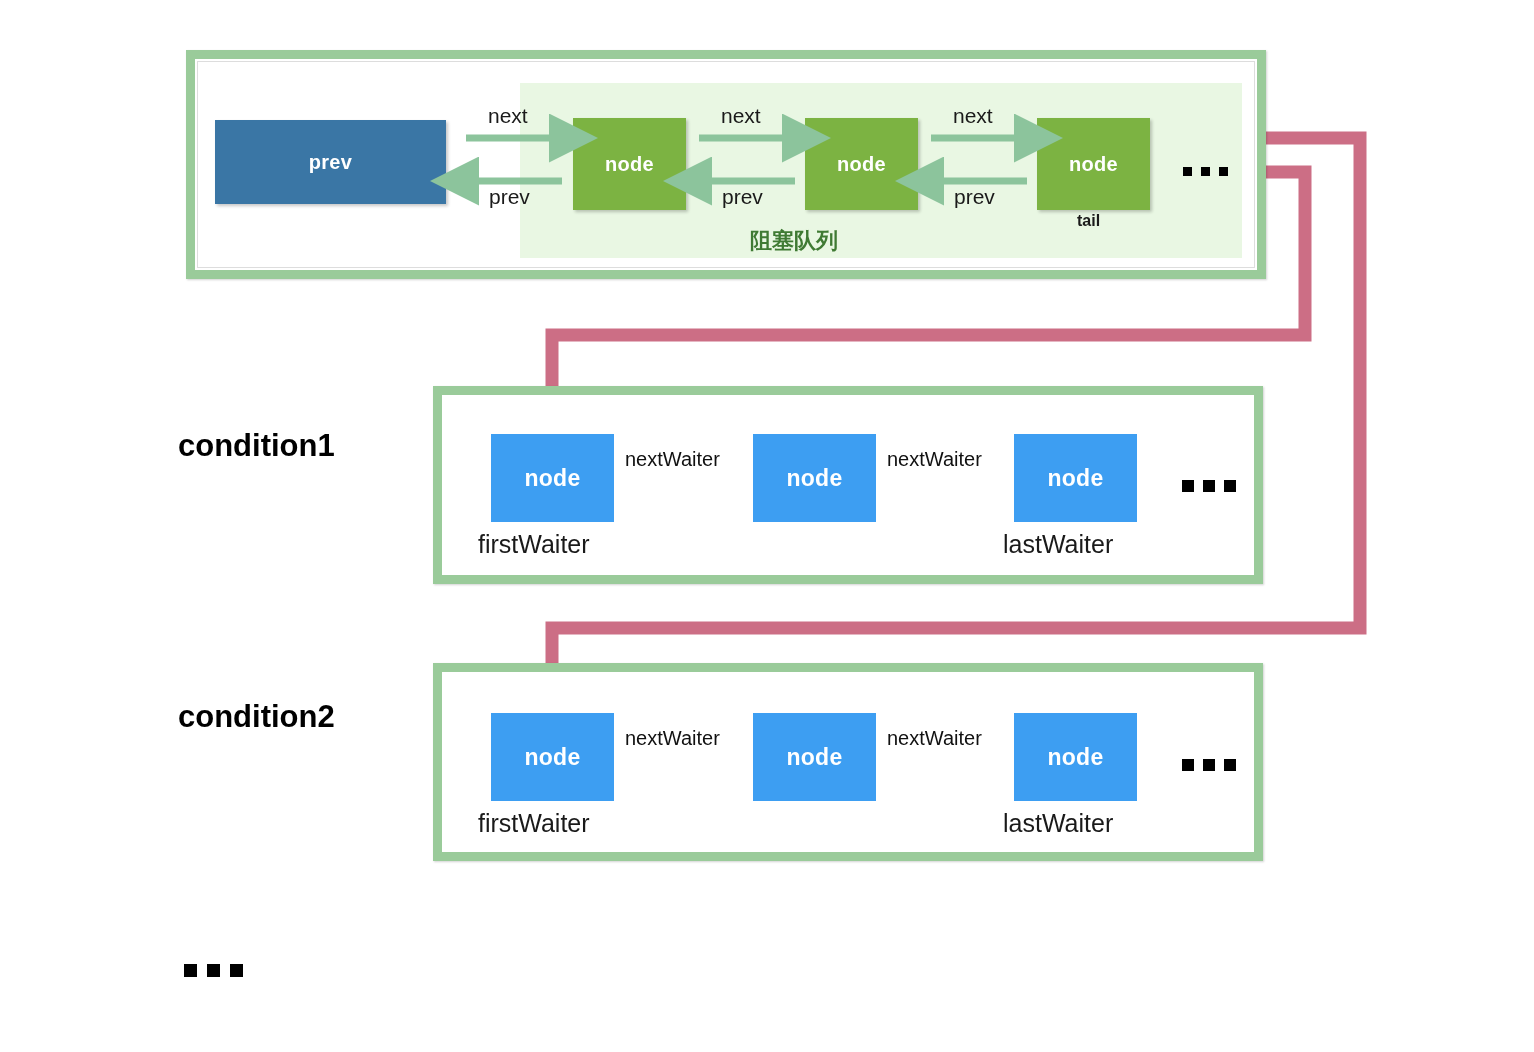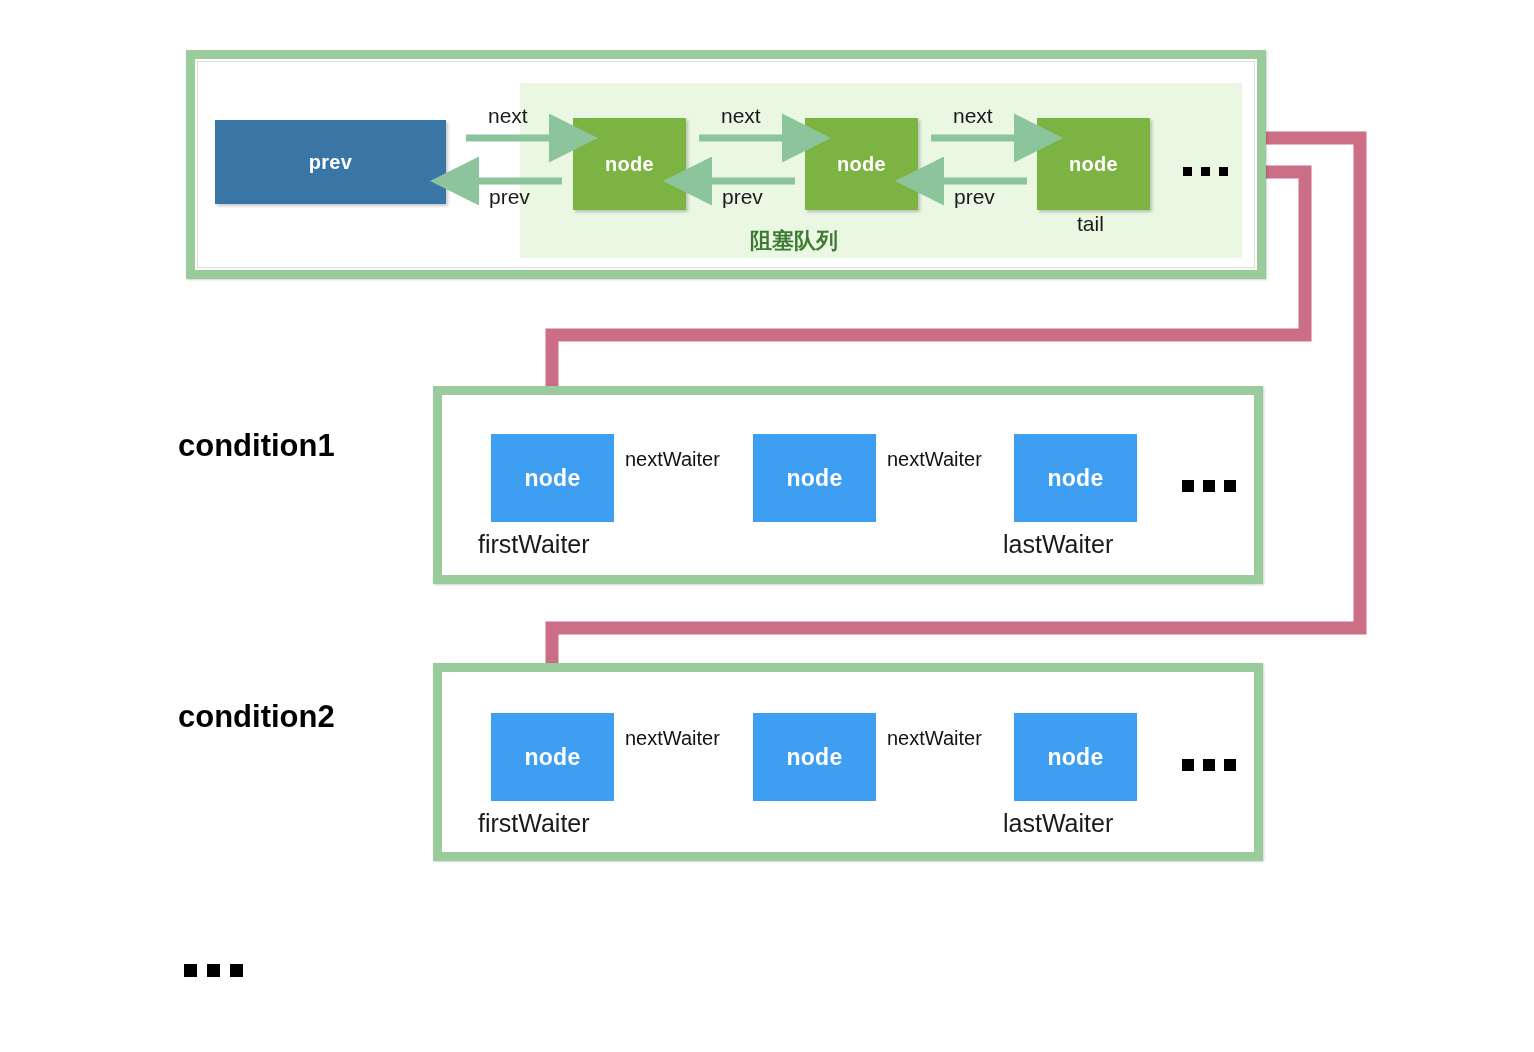--- a/index.html
+++ b/index.html
@@ -67,22 +67,22 @@
   
   .lbl {
     position: absolute;
     color: #1a1a1a;
     white-space: nowrap;
   }
   .lbl-arrow {
     font-size: 21px;
   }
   .lbl-tail {
-    font-size: 21px;
-    font-weight: normal;
+    font-size: 16px;
+    font-weight: bold;
   }
   .lbl-cn {
     font-size: 22px;
     color: #3f7a33;
     font-weight: 600;
   }
   .lbl-cond {
     font-size: 31px;
     font-weight: bold;
     color: #000000;

